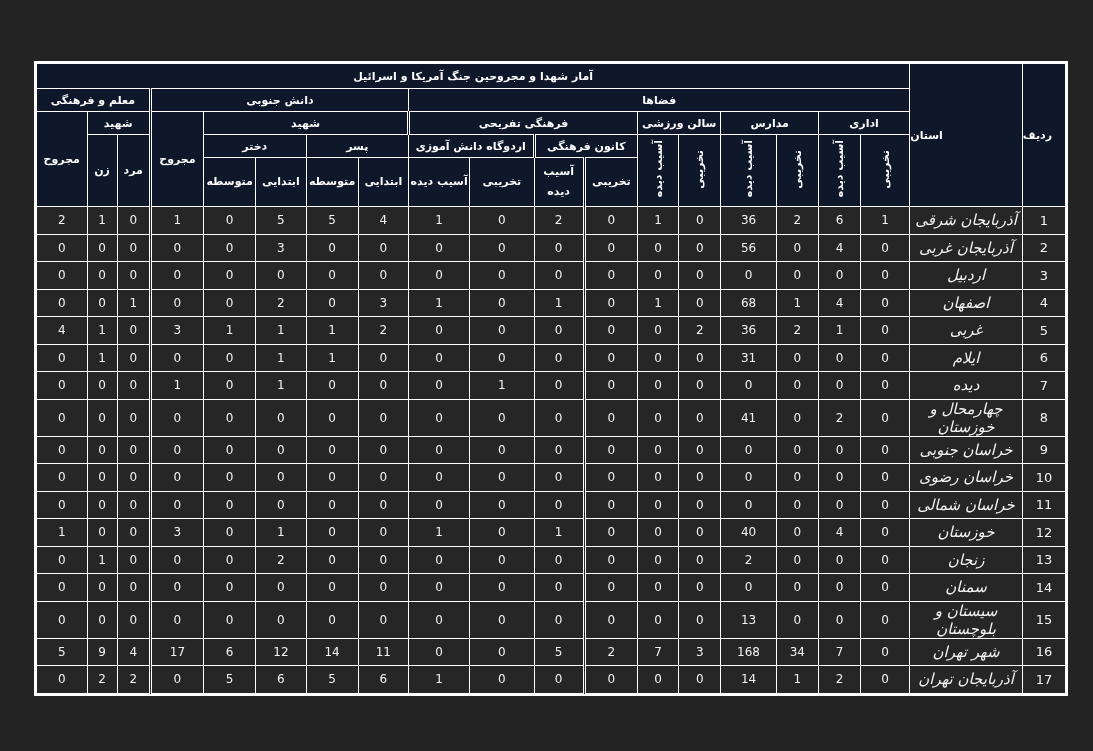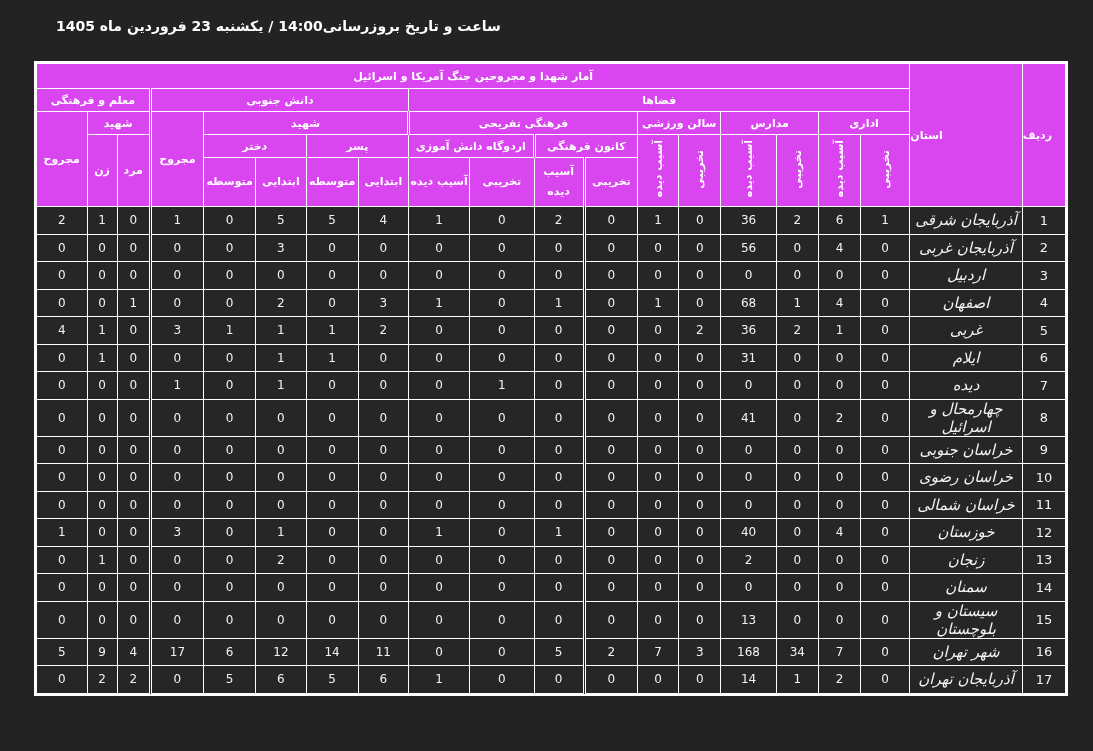--- a/index.html
+++ b/index.html
@@ -25,42 +25,41 @@
     border:2px solid #ffffff; background:#2e2e2e;
   }
   table {
     border-collapse:collapse; width:100%; direction:rtl; table-layout:fixed;
   }
   th, td {
     border:1px solid #ffffff; text-align:center; padding:0;
     font-size:12px;
   }
   th {
-    background:#d946ef; font-weight:bold; font-size:11px; height:22px;
+    background:#0f172a; font-weight:bold; font-size:11px; height:22px;
   }
   th.vert {
     height:68px;
   }
   th.vert span {
     display:inline-block; writing-mode:vertical-rl; transform:rotate(180deg);
     font-size:11px; white-space:nowrap;
   }
   th.tall { height:48px; line-height:20px; }
   td { background:#262626; height:26.5px; font-family:"DejaVu Sans", sans-serif; font-size:12px; color:#f2f2f2; }
   td.prov { font-size:15px;font-style:italic; }
   td.rownum { font-size:13px; }
   .dbl-l { border-left:3px double #ffffff; }
   tr.top th { height:24px; text-align:left; padding-right:0; }
   tr.top th.title-cell { text-align:center; }
 </style>
 </head>
 <body>
 
 <div class="hdr">
-  <div class="hdr-date">ساعت و تاریخ بروزرسانی14:00   /   یکشنبه 23 فروردین ماه 1405</div>
 </div>
 
 <div class="tbl-wrap">
   <table>
     <colgroup>
       <col style="width:43px">
         <col style="width:112px">
       <col style="width:49px">
         <col style="width:42px">
       <col style="width:42px">
@@ -276,21 +275,21 @@
           <td>0</td>
           <td>1</td>
           <td>0</td>
           <td class="dbl-l">1</td>
           <td>0</td>
           <td>0</td>
           <td>0</td>
         </tr>
         <tr>
           <td class="rownum">8</td>
-          <td class="prov">چهارمحال و اسرائیل</td>
+          <td class="prov">چهارمحال و خوزستان</td>
           <td>0</td>
           <td>2</td>
           <td>0</td>
           <td>41</td>
           <td>0</td>
           <td>0</td>
           <td class="dbl-l">0</td>
           <td>0</td>
           <td>0</td>
           <td>0</td>

